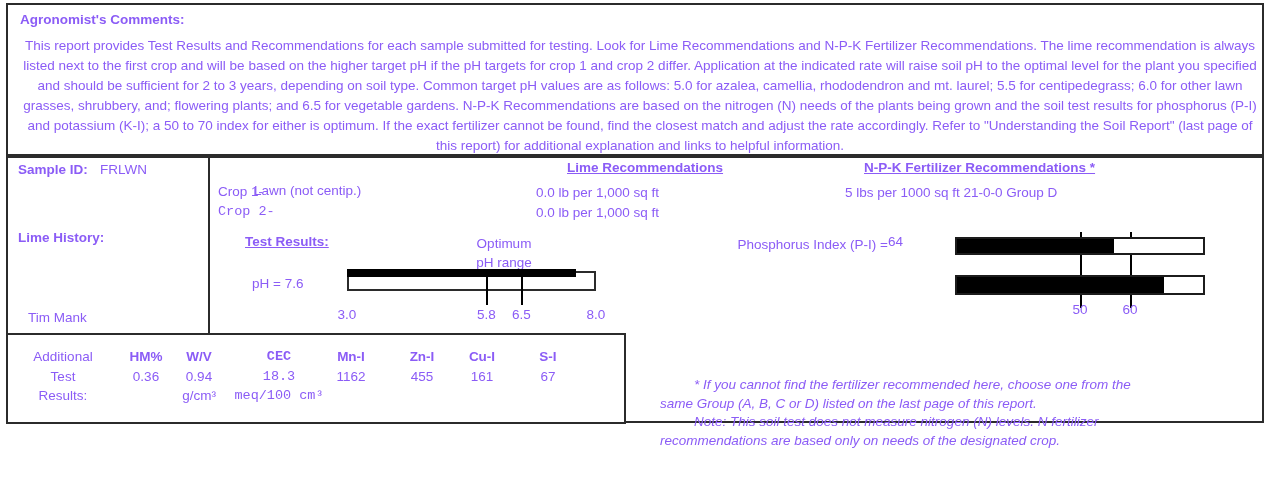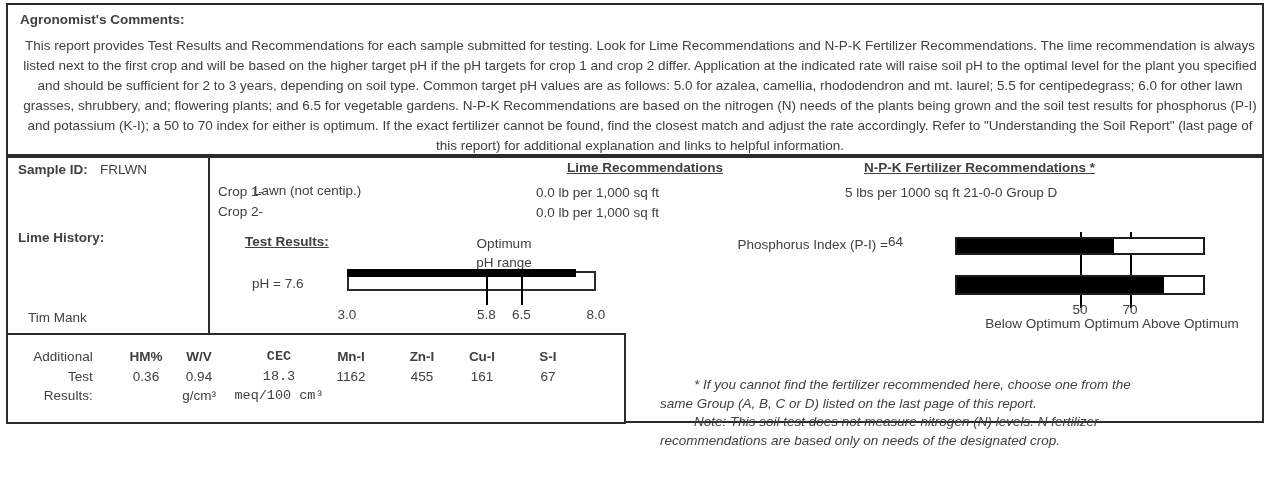--- a/index.html
+++ b/index.html
@@ -1,18 +1,18 @@
 <!DOCTYPE html>
 <html><head>
 <meta charset="utf-8">
 <style>
   html,body { margin:0; padding:0; background:#fff; }
   .page {
     position:relative; width:1280px; height:500px; background:#ffffff;
-    font-family:"Liberation Sans", sans-serif; color:#404040; font-size:13.5px;
+    font-family:"Liberation Sans", sans-serif; color:#8b5cf6; font-size:13.5px;
     overflow:hidden;
   }
   .abs { position:absolute; }
   .b { font-weight:bold; }
   .u { text-decoration:underline;margin-left:27px; }
   .section {
     position:absolute; box-sizing:border-box; border:2px solid #2b2b2b; background:#fff;
   }
   #comments-section { left:6px; top:3px; width:1258px; height:153px; }
   #comments-title { left:12px; top:7px; }
@@ -64,21 +64,21 @@
   <div class="section" id="sample-section">
 
     <div class="abs b" style="left:10px; top:4px;">Sample ID:</div>
     <div class="abs" style="left:92px; top:4px;">FRLWN</div>
     <div class="abs b" style="left:10px; top:72px;">Lime History:</div>
     <div class="abs" style="left:20px; top:152px;">Tim Mank</div>
     <div class="vline" style="left:200px; top:0; width:2px; height:177px;"></div>
 
     <div class="abs" style="left:210px; top:26px;">Crop 1-</div>
     <div class="abs" style="left:246px; top:25px;">Lawn (not centip.)</div>
-    <div class="abs" style="left:210px; top:46px;">Crop 2-</div>
+    <div class="abs" style="left:210px; top:46px;font-family:Liberation Mono, monospace;">Crop 2-</div>
     <div class="abs" style="left:246px; top:45px;"></div>
 
     <div class="abs b u" style="left:210px; top:76px;">Test Results:</div>
     <div class="abs" style="left:244px; top:118px;">pH = 7.6</div>
 
     <div id="ph-annotation">
       <div>Optimum</div>
       <div>pH range</div>
     </div>
 
@@ -107,30 +107,25 @@
     <div id="npk-chart">
       <div class="npk-tick" style="left: 50%;"></div>
       <div class="npk-tick" style="left: 70%;"></div>
       <div class="index-bar" id="pi-bar">
         <div class="index-fill" style="width: 64%;"></div>
       </div>
       <div class="index-bar" id="ki-bar">
         <div class="index-fill" style="width: 84%;"></div>
       </div>
       <span class="npk-ticklbl" style="left: 50%;">50</span>
-      <span class="npk-ticklbl" style="left: 70%;">70</span>
-      <div id="zone-labels">
-        <span>Below Optimum</span>
-        <span>Optimum</span>
-        <span>Above Optimum</span>
-      </div>
+      <span class="npk-ticklbl" style="left: 70%;">60</span>
     </div>
 
     <div id="additional-box">
-      <div class="add-col" style="left:55px;text-align:right;">
+      <div class="add-col" style="left:55px;">
         <div>Additional</div>
         <div>Test</div>
         <div>Results:</div>
       </div>
       <div class="add-col" style="left:138px;">
         <div class="b">HM%</div>
         <div>0.36</div>
         <div></div>
       </div>
       <div class="add-col" style="left:191px;">

